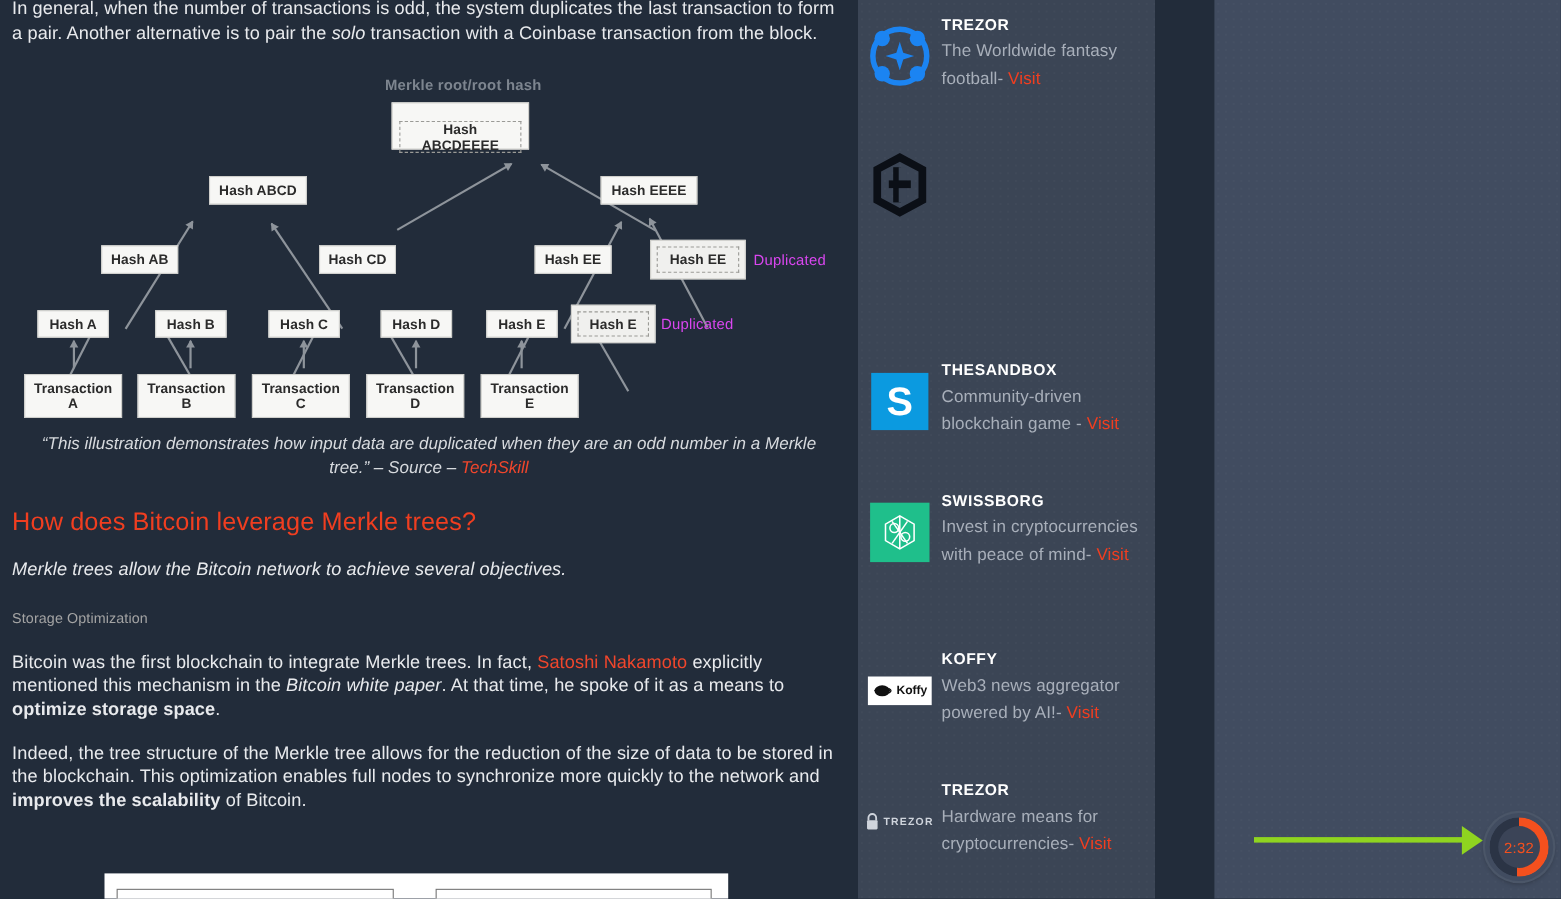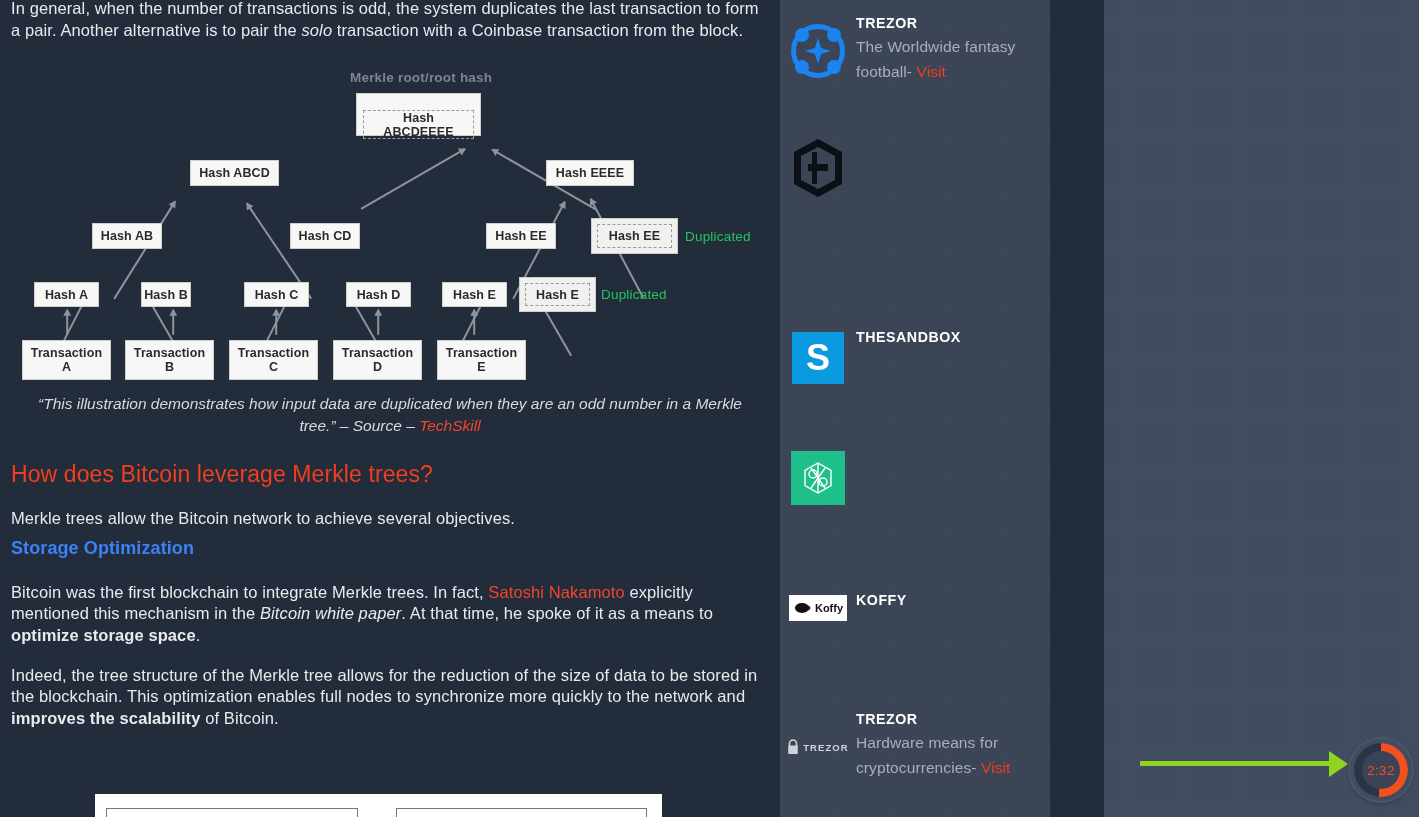--- a/index.html
+++ b/index.html
@@ -43,21 +43,21 @@
   p.body.tight { margin-bottom: 0; }
   .lead { margin-top: -2px; }
   a.link { color: #f0462c; text-decoration: none; }
   .ital { font-style: italic; }
   .bold { font-weight: bold; }
   h2.h-red {
     color: #f03e20; font-size: 23px; font-weight: normal;
     letter-spacing: .1px; margin: 0 0 20px 0;
   }
   h3.h-red {
-    color: #3b82f6; font-size: 18px; font-weight: bold;
+    color: #a3a3a3; font-size: 13px; font-weight: normal;
     letter-spacing: .1px; margin: 0 0 20px 0;
   }
 
   
   .merkle { position: relative; height: 300px; margin: 17px 0 6px 0; }
   .m-label {
     position: absolute; color: #7d858f; font-size: 13.5px;
     font-weight: 600; letter-spacing: .2px;
   }
   .node {
@@ -65,21 +65,21 @@
     border: 1px solid #cfcfcb; font-size: 12.5px; font-weight: bold;
     display: flex; align-items: center; justify-content: center;
     text-align: center; line-height: 14px; letter-spacing: .1px;
   }
   .node.dup { padding: 5px; background: #f0f0ee; }
   .node.dup > span {
     display: flex; align-items: center; justify-content: center;
     width: 100%; height: 100%; border: 1px dashed #9a9a96;
   }
   .dup-tag {
-    position: absolute; color: #22c55e; font-size: 13.5px; letter-spacing: .2px;
+    position: absolute; color: #d946ef; font-size: 13.5px; letter-spacing: .2px;
   }
   .arrow { position: absolute; background: #8e949b; transform-origin: 0 50%; height: 1.6px; }
   .arrow::after {
     content: ""; position: absolute; right: -1px; top: 50%;
     width: 0; height: 0; transform: translateY(-50%);
     border-left: 7px solid #8e949b;
     border-top: 4.5px solid transparent; border-bottom: 4.5px solid transparent;
   }
   .caption {
     color: #d7dade; font-size: 15.5px; font-style: italic; line-height: 22px;
@@ -218,21 +218,21 @@
         <div class="dup-tag" style="left:674px; top:170px;">Duplicated</div>
 
         <div class="arrow" style="left:45px; top:296px; width:64px; transform:rotate(-63deg);"></div>
         <div class="arrow" style="left:170px; top:296px; width:66px; transform:rotate(240deg);"></div>
         <div class="arrow" style="left:248px; top:296px; width:64px; transform:rotate(-63deg);"></div>
         <div class="arrow" style="left:373px; top:296px; width:66px; transform:rotate(240deg);"></div>
         <div class="arrow" style="left:444px; top:296px; width:63px; transform:rotate(-63deg);"></div>
         <div class="arrow" style="left:560px; top:296px; width:64px; transform:rotate(240deg);"></div>
 
         <div class="node" style="left:23px; top:223px; width:65px; height:25px;">Hash A</div>
-        <div class="node" style="left:130px; top:223px; width:50px; height:25px;">Hash B</div>
+        <div class="node" style="left:130px; top:223px; width:65px; height:25px;">Hash B</div>
         <div class="node" style="left:233px; top:223px; width:65px; height:25px;">Hash C</div>
         <div class="node" style="left:335px; top:223px; width:65px; height:25px;">Hash D</div>
         <div class="node" style="left:431px; top:223px; width:65px; height:25px;">Hash E</div>
         <div class="node dup" style="left:508px; top:218px; width:77px; height:35px;">
           <span>Hash E</span>
         </div>
         <div class="dup-tag" style="left:590px; top:228px;">Duplicated</div>
 
         <div class="arrow" style="left:56px; top:275px; width:25px; transform:rotate(-90deg);"></div>
         <div class="arrow" style="left:162px; top:275px; width:25px; transform:rotate(-90deg);"></div>
@@ -261,21 +261,21 @@
 E</span>
         </div>
       </div>
 
       <div class="caption" style="margin-top:34px;"><span>“This illustration demonstrates how input data are duplicated when they are an odd number in a Merkle tree.” – Source – </span><a class="link" href="#">TechSkill</a></div>
 
       <div style="height:24px;"></div>
 
       <h2 class="h-red">How does Bitcoin leverage Merkle trees?</h2>
 
-      <p class="body" style="margin-bottom:8px;">Merkle trees allow the Bitcoin network to achieve several objectives.</p>
+      <p class="body" style="margin-bottom:24px;font-style:italic;">Merkle trees allow the Bitcoin network to achieve several objectives.</p>
 
       <h3 class="h-red" style="margin-bottom:23px;">Storage Optimization</h3>
 
       <p class="body"><span>Bitcoin was the first blockchain to integrate Merkle trees. In fact, </span><a class="link" href="#">Satoshi Nakamoto</a><span> explicitly mentioned this mechanism in the </span><span class="ital">Bitcoin white paper</span><span>. At that time, he spoke of it as a means to </span><span class="bold">optimize storage space</span><span>.</span></p>
 
       <p class="body tight"><span>Indeed, the tree structure of the Merkle tree allows for the reduction of the size of data to be stored in the blockchain. This optimization enables full nodes to synchronize more quickly to the network and </span><span class="bold">improves the scalability</span><span> of Bitcoin.</span></p>
     </div>
 
     <div class="form-card">
       <div class="fld a"></div>
@@ -313,53 +313,65 @@
         </svg>
       </div>
     </div>
 
     <div class="sponsor" style="top:328px;">
       <div class="sp-logo">
         <div class="logo-sandbox">S</div>
       </div>
       <div class="sp-text">
         <div class="sp-name">THESANDBOX</div>
+        <div class="sp-desc"><span>Community-driven blockchain game -</span>
+          <a class="sp-visit" href="#">Visit</a>
+        </div>
       </div>
     </div>
 
     <div class="sponsor" style="top:447px;">
       <div class="sp-logo">
         <div class="logo-swissborg">
           <svg width="34" height="34" viewBox="0 0 34 34">
             <g fill="none" stroke="#ffffff" stroke-width="1.4">
               <path d="M17 2 L30 9.5 L30 24.5 L17 32 L4 24.5 L4 9.5 Z"></path>
               <path d="M17 2 L17 32"></path>
               <path d="M10 7 L24 27"></path>
               <path d="M24 7 L10 27"></path>
               <circle cx="12" cy="13" r="4"></circle>
               <circle cx="22" cy="21" r="4"></circle>
             </g>
           </svg>
         </div>
       </div>
+      <div class="sp-text">
+        <div class="sp-name">SWISSBORG</div>
+        <div class="sp-desc"><span>Invest in cryptocurrencies with peace of mind-</span>
+          <a class="sp-visit" href="#">Visit</a>
+        </div>
+      </div>
     </div>
 
     <div class="sponsor" style="top:591px;">
       <div class="sp-logo">
         <div class="logo-koffy">
           <svg width="20" height="16" viewBox="0 0 20 16">
             <ellipse cx="9" cy="8" rx="7" ry="5" fill="#111"></ellipse>
             <path d="M2 8 Q9 1 16 8" stroke="#111" stroke-width="1" fill="none"></path>
             <path d="M15 6 q4 2 0 4" stroke="#111" stroke-width="1.2" fill="none"></path>
           </svg>
           <span>Koffy</span>
         </div>
       </div>
       <div class="sp-text">
         <div class="sp-name">KOFFY</div>
+        <div class="sp-desc"><span>Web3 news aggregator powered by AI!-</span>
+          <a class="sp-visit" href="#">Visit</a>
+        </div>
       </div>
     </div>
 
     <div class="sponsor" style="top:710px;">
       <div class="sp-logo">
         <div class="logo-trezor">
           <svg width="12" height="16" viewBox="0 0 12 16">
             <path d="M2.5 7 V4.5 a3.5 3.5 0 0 1 7 0 V7" stroke="#cfd4dc" stroke-width="1.7" fill="none"></path>
             <rect x="1.2" y="6.6" width="9.6" height="8.4" rx="1" fill="#cfd4dc"></rect>
           </svg>

